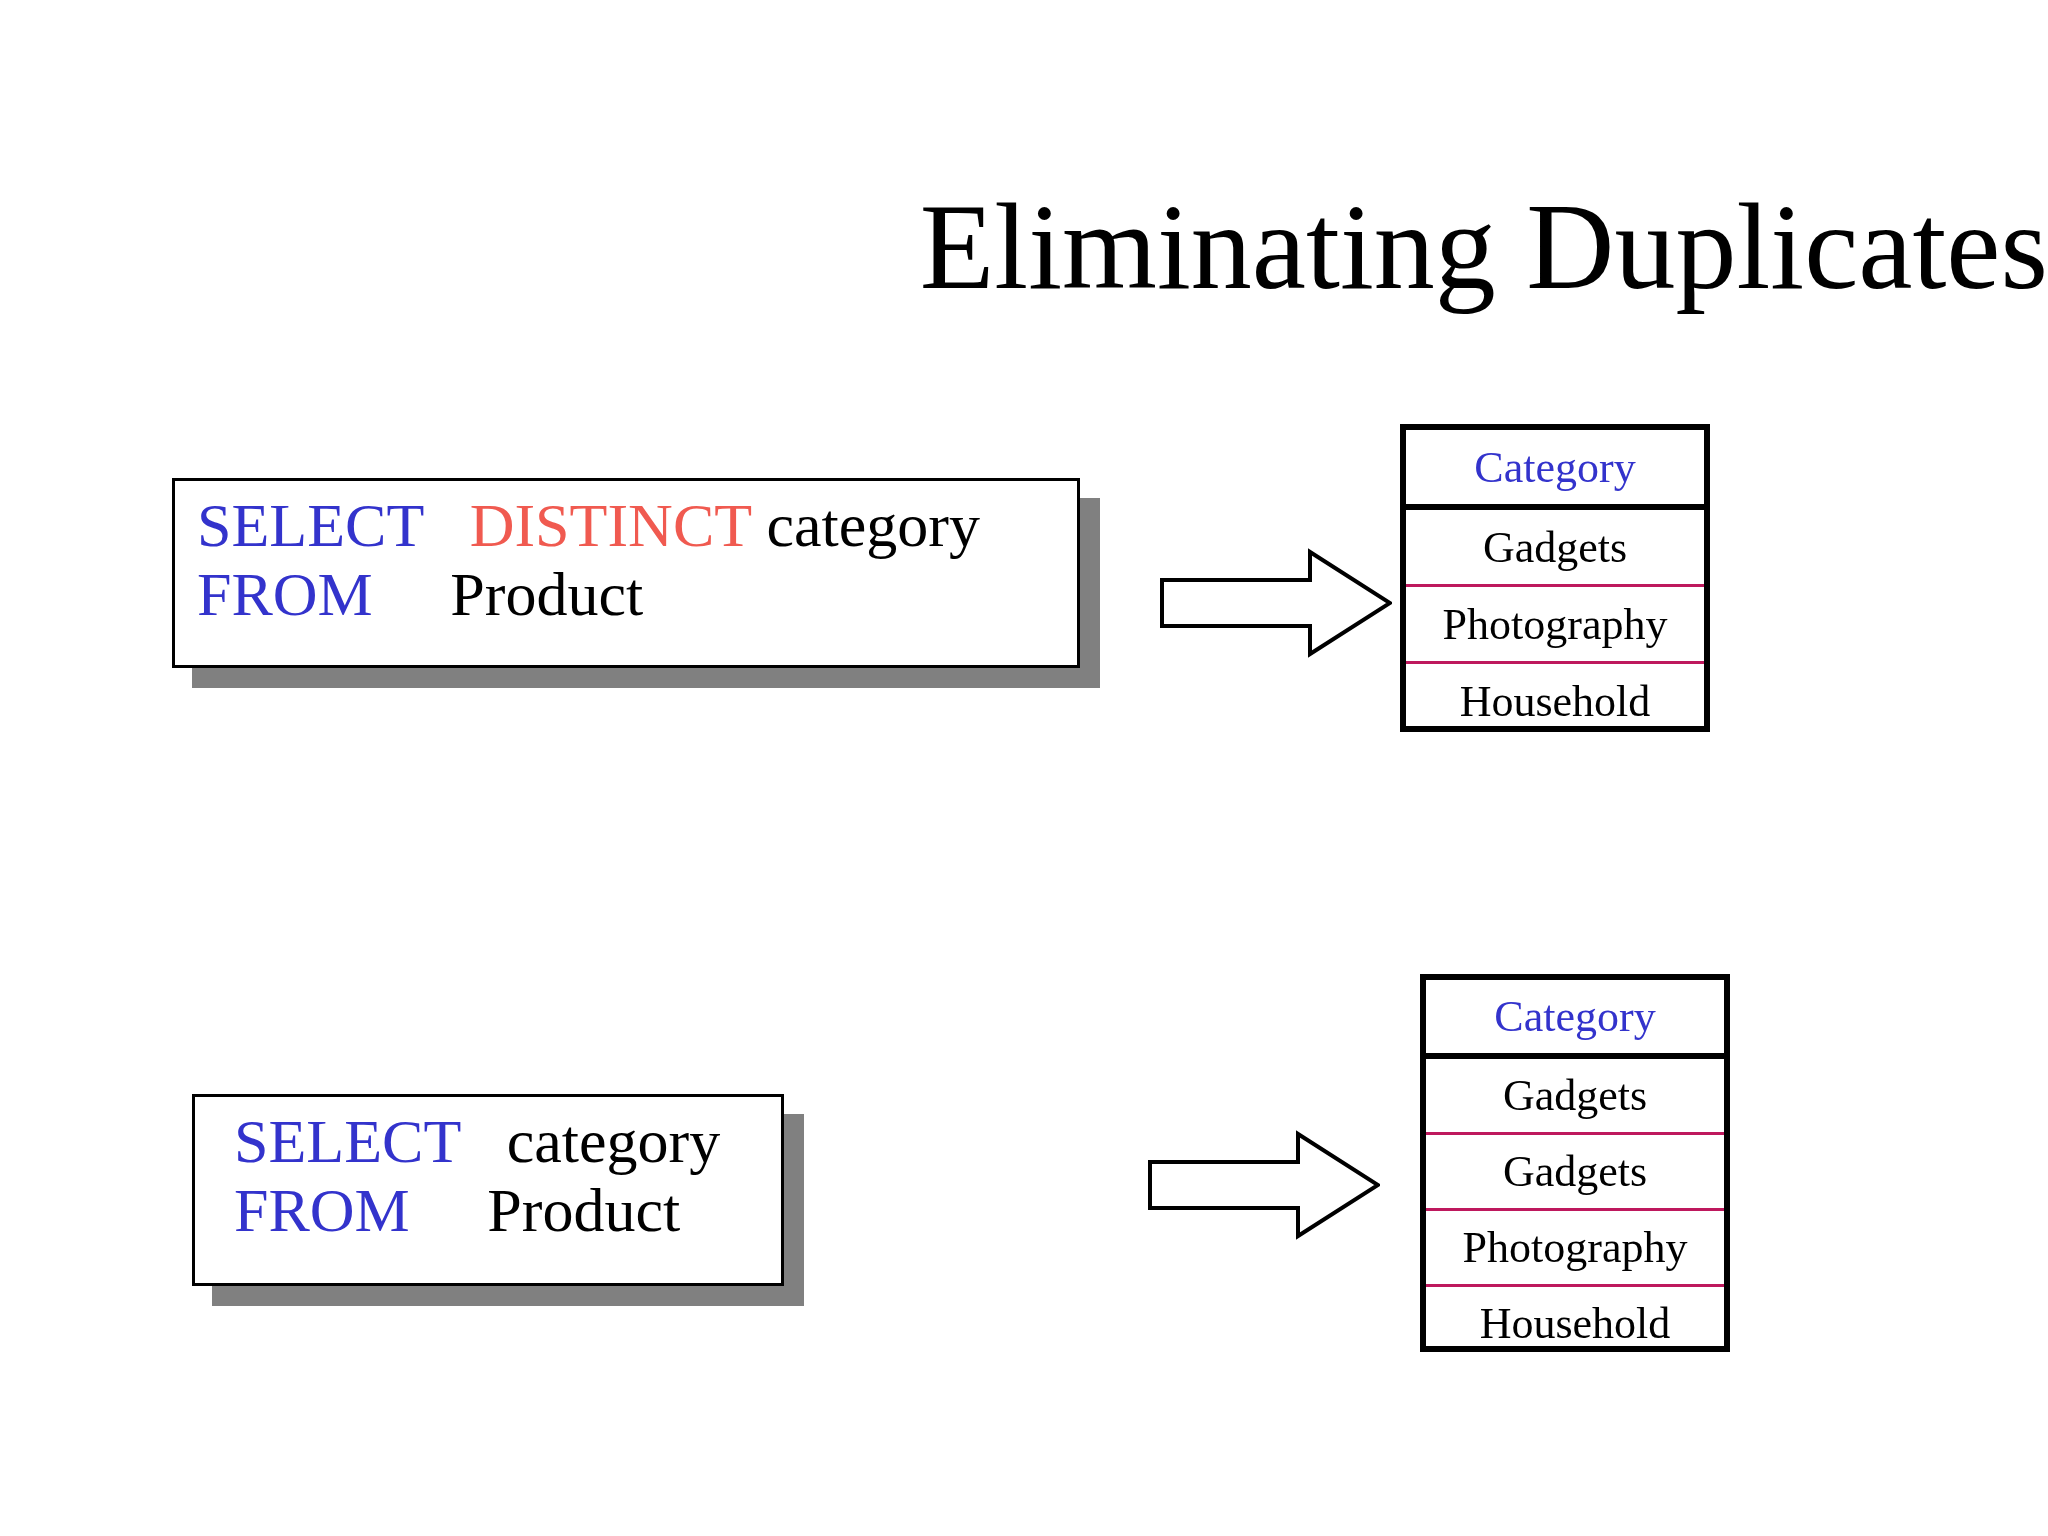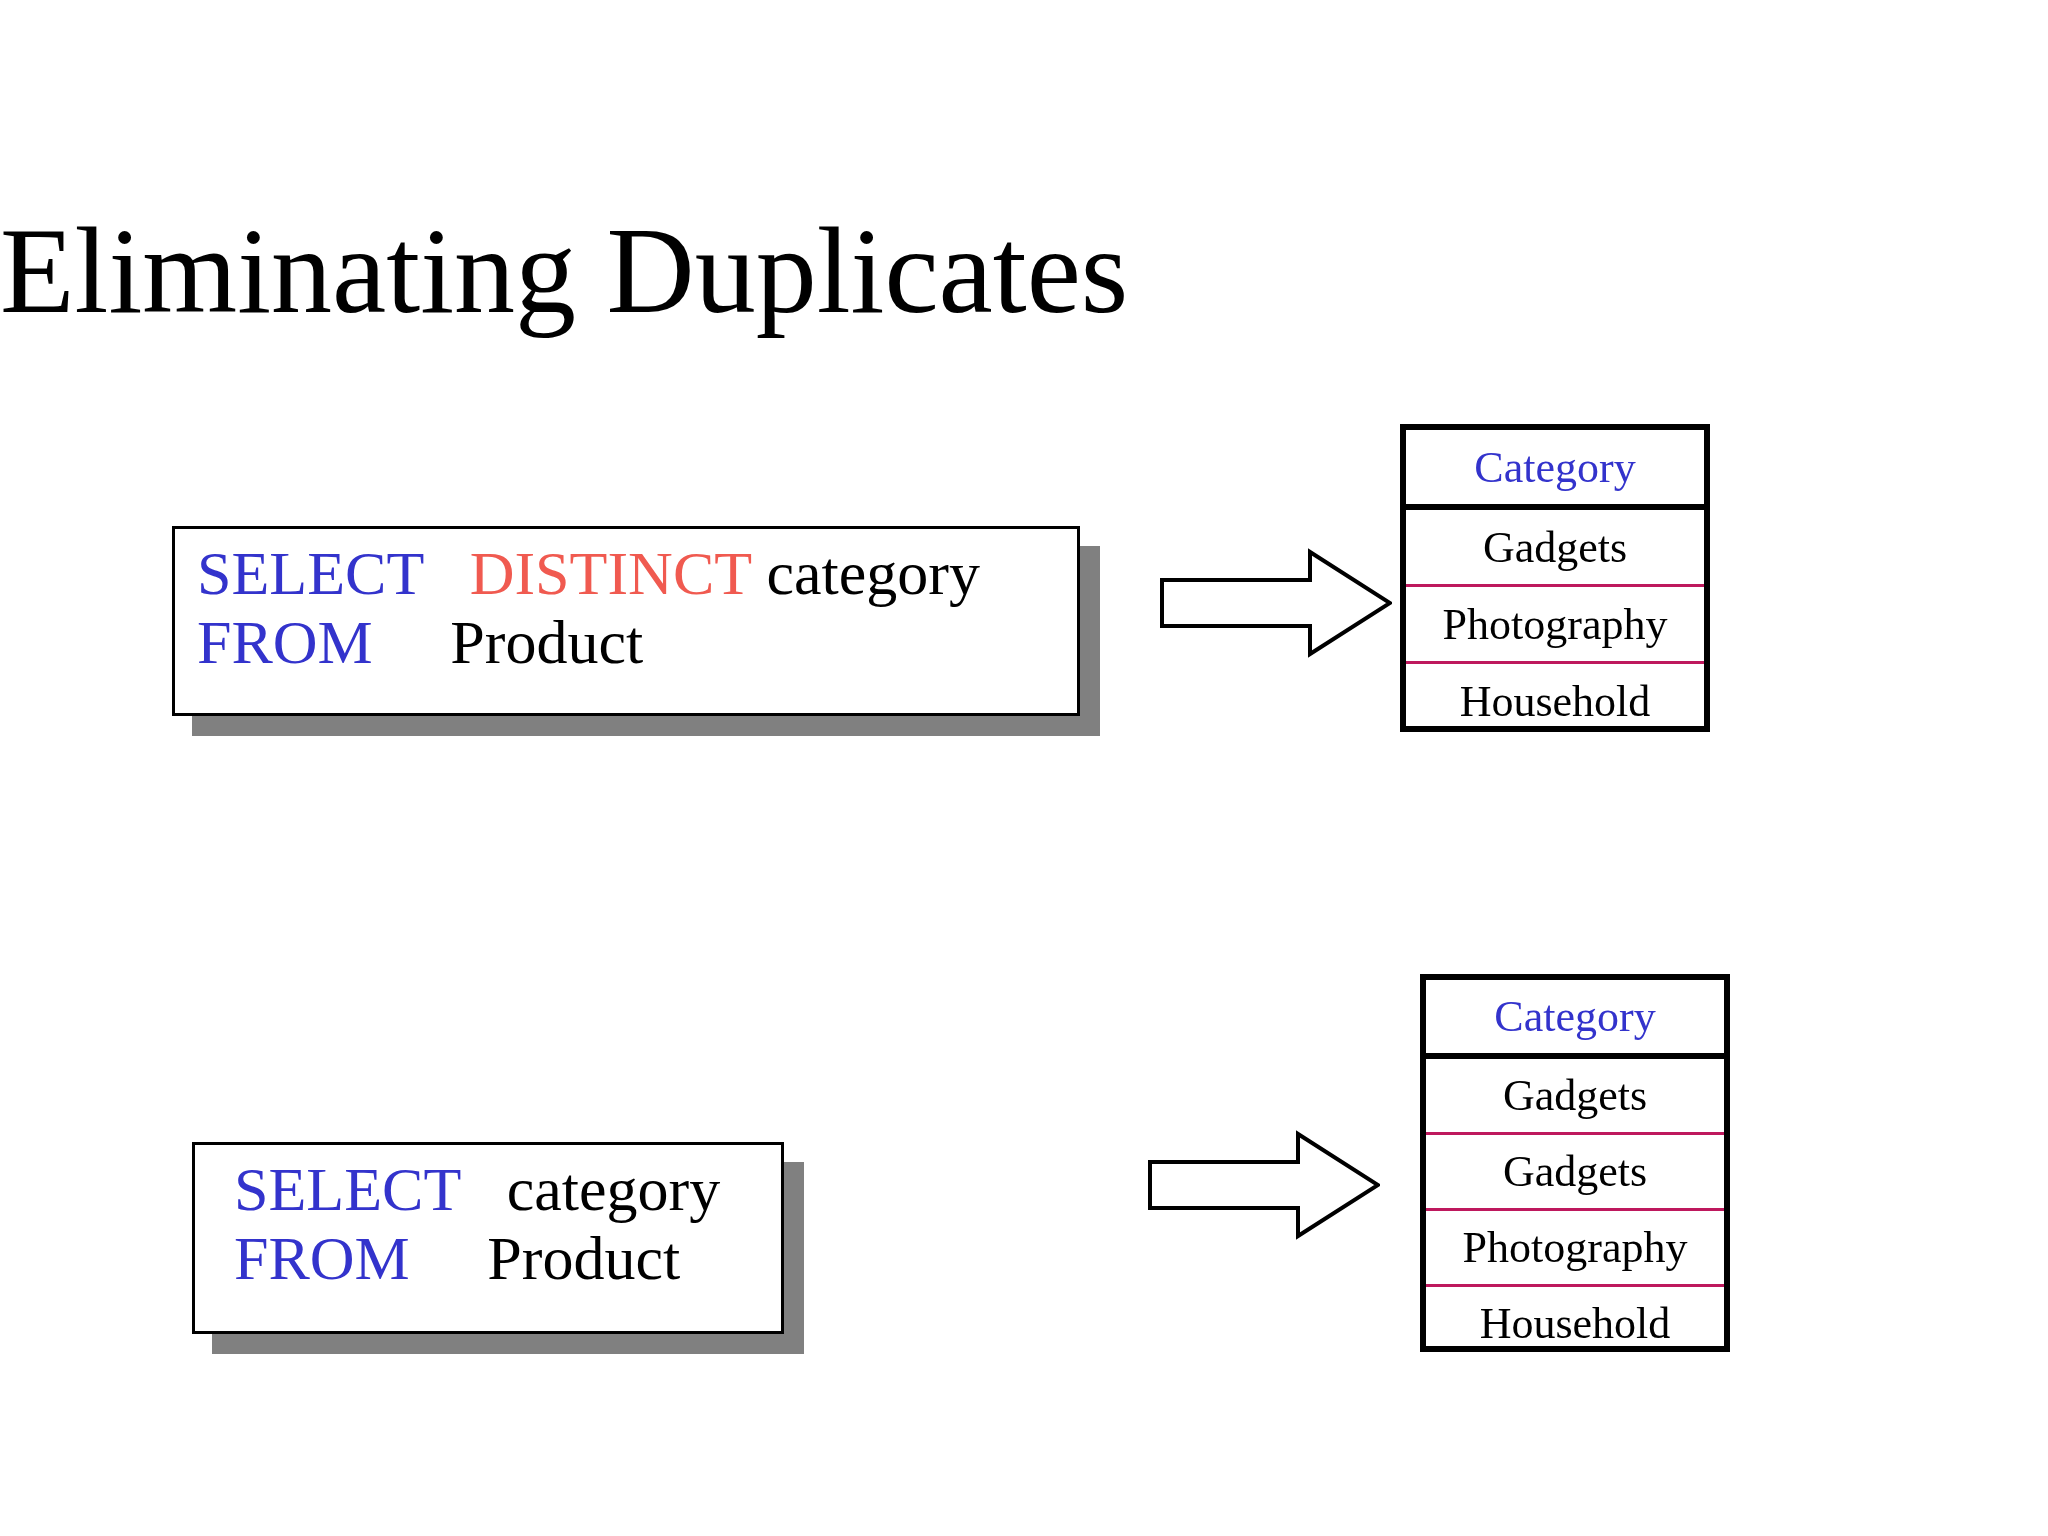--- a/index.html
+++ b/index.html
@@ -15,40 +15,38 @@
     overflow: hidden;
     font-family: "Liberation Serif", "DejaVu Serif", serif;
   }
 
   
   #slide-title {
     position: absolute;
     left: 0;
     top: 186px;
     width: 2048px;
-    text-align: left;
+    text-align: right;
     font-size: 122px;
     line-height: 1.0;
     color: #000000;
     font-family: "Liberation Serif", "DejaVu Serif", serif;
     font-weight: normal;
     letter-spacing: 0px;
     white-space: nowrap;
-    margin-top: 24px;
   }
 
   
   .sql-box {
     position: absolute;
     background: #ffffff;
     border: 3px solid #000000;
     box-sizing: border-box;
     box-shadow: 20px 20px 0 0 #808080;
     padding: 10px 0 10px 0;
-    margin-top: 48px;
   }
   .sql-line {
     white-space: pre;
     font-size: 62px;
     line-height: 1.12;
     color: #000000;
     font-family: "Liberation Serif", "DejaVu Serif", serif;
   }
   .kw-blue { color: #3333CC; }
   .kw-red  { color: #F05A50; }

